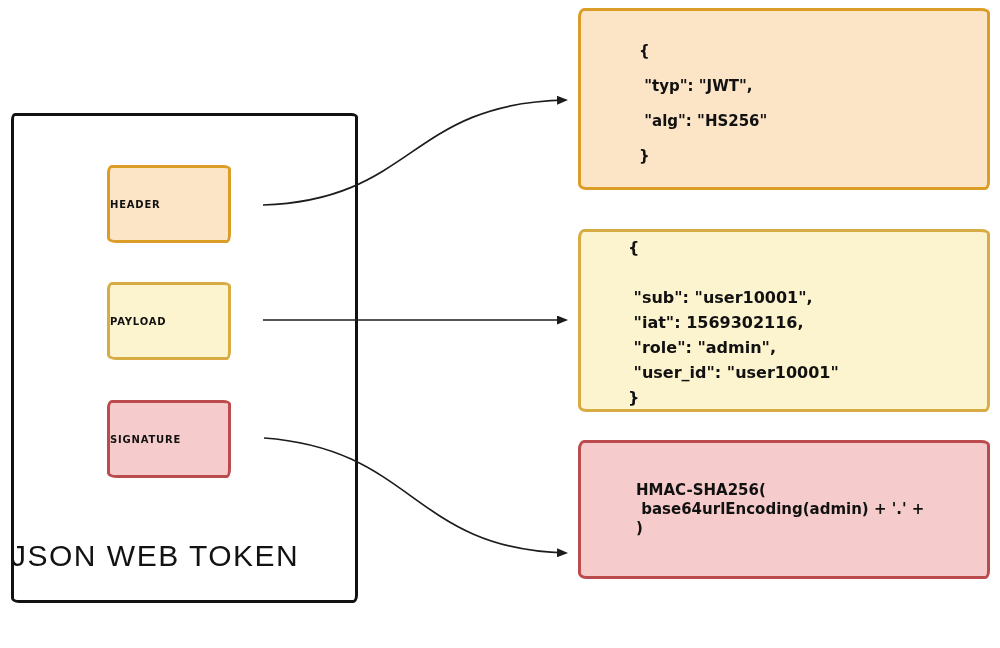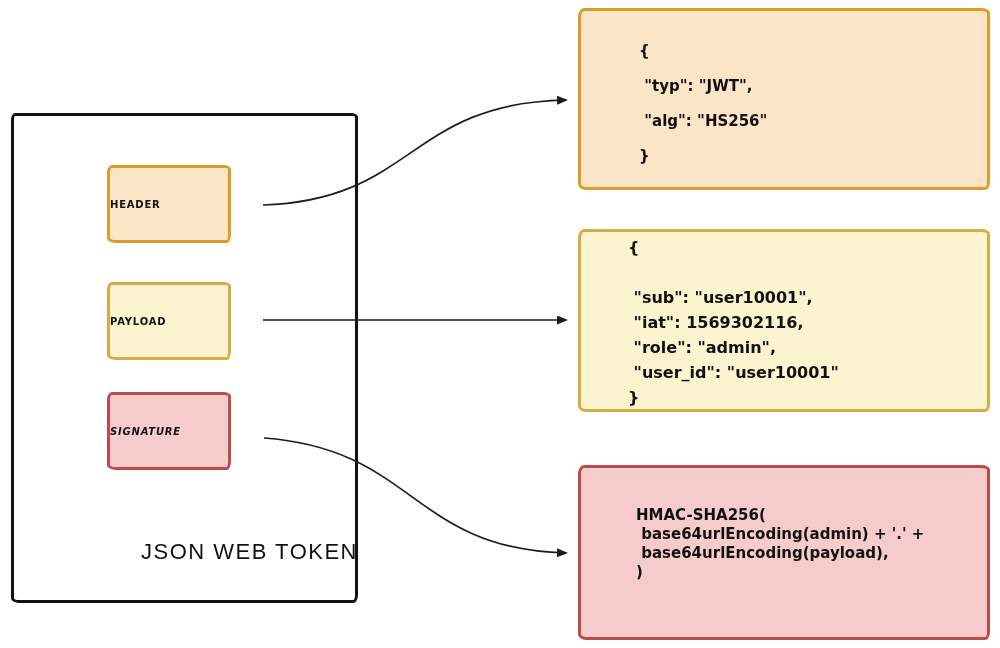--- a/index.html
+++ b/index.html
@@ -18,41 +18,41 @@
     width:347px;height:490px;
     border:3px solid #111;
     box-sizing:border-box;
     background:#fff;
     border-radius:4px 7px 5px 8px / 7px 4px 8px 5px;
   }
   .jwt-title{
     position:absolute;
     left:11px;top:539px;
     width:347px;
-    text-align:right;
+    text-align:left;
     font-family:"Liberation Sans", sans-serif;
-    font-size:22px;
+    font-size:30px;
     font-weight:500;
     letter-spacing:1.5px;
     color:#121212;
   }
   
   .part-box{
     position:absolute;
     left:107px;
     width:124px;height:78px;
     border:3px solid;
     box-sizing:border-box;
     display:flex;align-items:center;justify-content:flex-start;
     font-size:10px;font-weight:700;letter-spacing:.8px;
     border-radius:5px 8px 4px 9px / 8px 4px 9px 5px;
   }
   .part-header   {top:165px;background:var(--header-fill);border-color:var(--header-border);}
   .part-payload  {top:282px;background:var(--payload-fill);border-color:var(--payload-border);}
-  .part-signature{top:392px;background:var(--signature-fill);border-color:var(--signature-border);font-style:italic;}
+  .part-signature{top:400px;background:var(--signature-fill);border-color:var(--signature-border);}
   
   .detail-box{
     position:absolute;
     left:578px;
     width:412px;
     border:3px solid;
     box-sizing:border-box;
     border-radius:6px 9px 5px 8px / 9px 5px 8px 6px;
   }
   .detail-header{
@@ -61,21 +61,21 @@
     padding:23px 0 0 58px;
     font-size:15px;font-weight:700;line-height:35px;
   }
   .detail-payload{
     top:229px;height:183px;
     background:var(--payload-fill);border-color:var(--payload-border);
     padding:3px 0 0 47px;
     font-size:16px;font-weight:700;line-height:25px;
   }
   .detail-signature{
-    top:465px;height:175px;
+    top:440px;height:139px;
     background:var(--signature-fill);border-color:var(--signature-border);
     padding:38px 0 0 55px;
     font-size:15px;font-weight:700;line-height:19px;
   }
   .code-line{white-space:pre;}
   
   #arrow-layer{
     position:absolute;left:0;top:0;width:1000px;height:648px;
     pointer-events:none;
   }
@@ -122,17 +122,16 @@
       <div class="code-line"> "sub": "user10001",</div>
       <div class="code-line"> "iat": 1569302116,</div>
       <div class="code-line"> "role": "admin",</div>
       <div class="code-line"> "user_id": "user10001"</div>
       <div class="code-line">}</div>
     </div>
 
   <div class="detail-box detail-signature">
       <div class="code-line">HMAC-SHA256(</div>
       <div class="code-line"> base64urlEncoding(admin) + '.' +</div>
-      <div class="code-line"> base64urlEncoding(payload),</div>
       <div class="code-line">)</div>
     </div>
 
 </div>
 
 </body></html>

